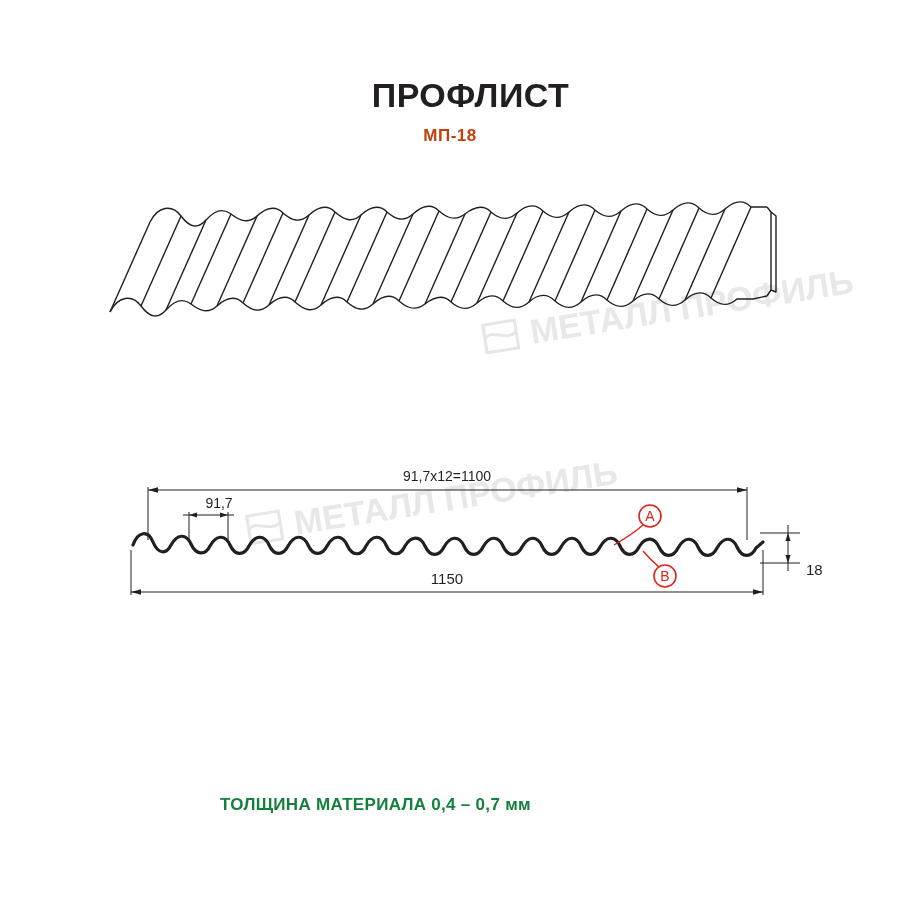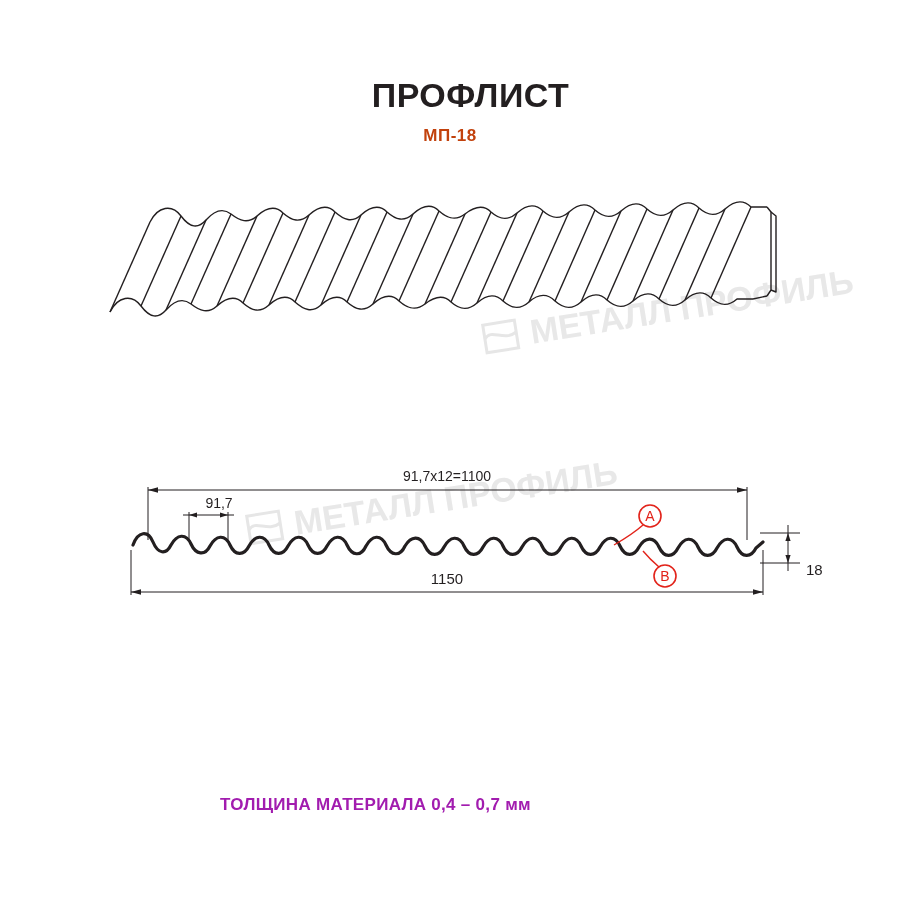--- a/index.html
+++ b/index.html
@@ -47,21 +47,21 @@
   
   .footer-note {
     position: absolute;
     left: 0;
     top: 795px;
     width: 751px;
     text-align: center;
     font-size: 17px;
     font-weight: bold;
     letter-spacing: 0.3px;
-    color: #a21caf;
+    color: #15803d;
   }
   
   .drawing {
     position: absolute;
     left: 0;
     top: 0;
     width: 900px;
     height: 900px;
   }
   svg { display: block; }

